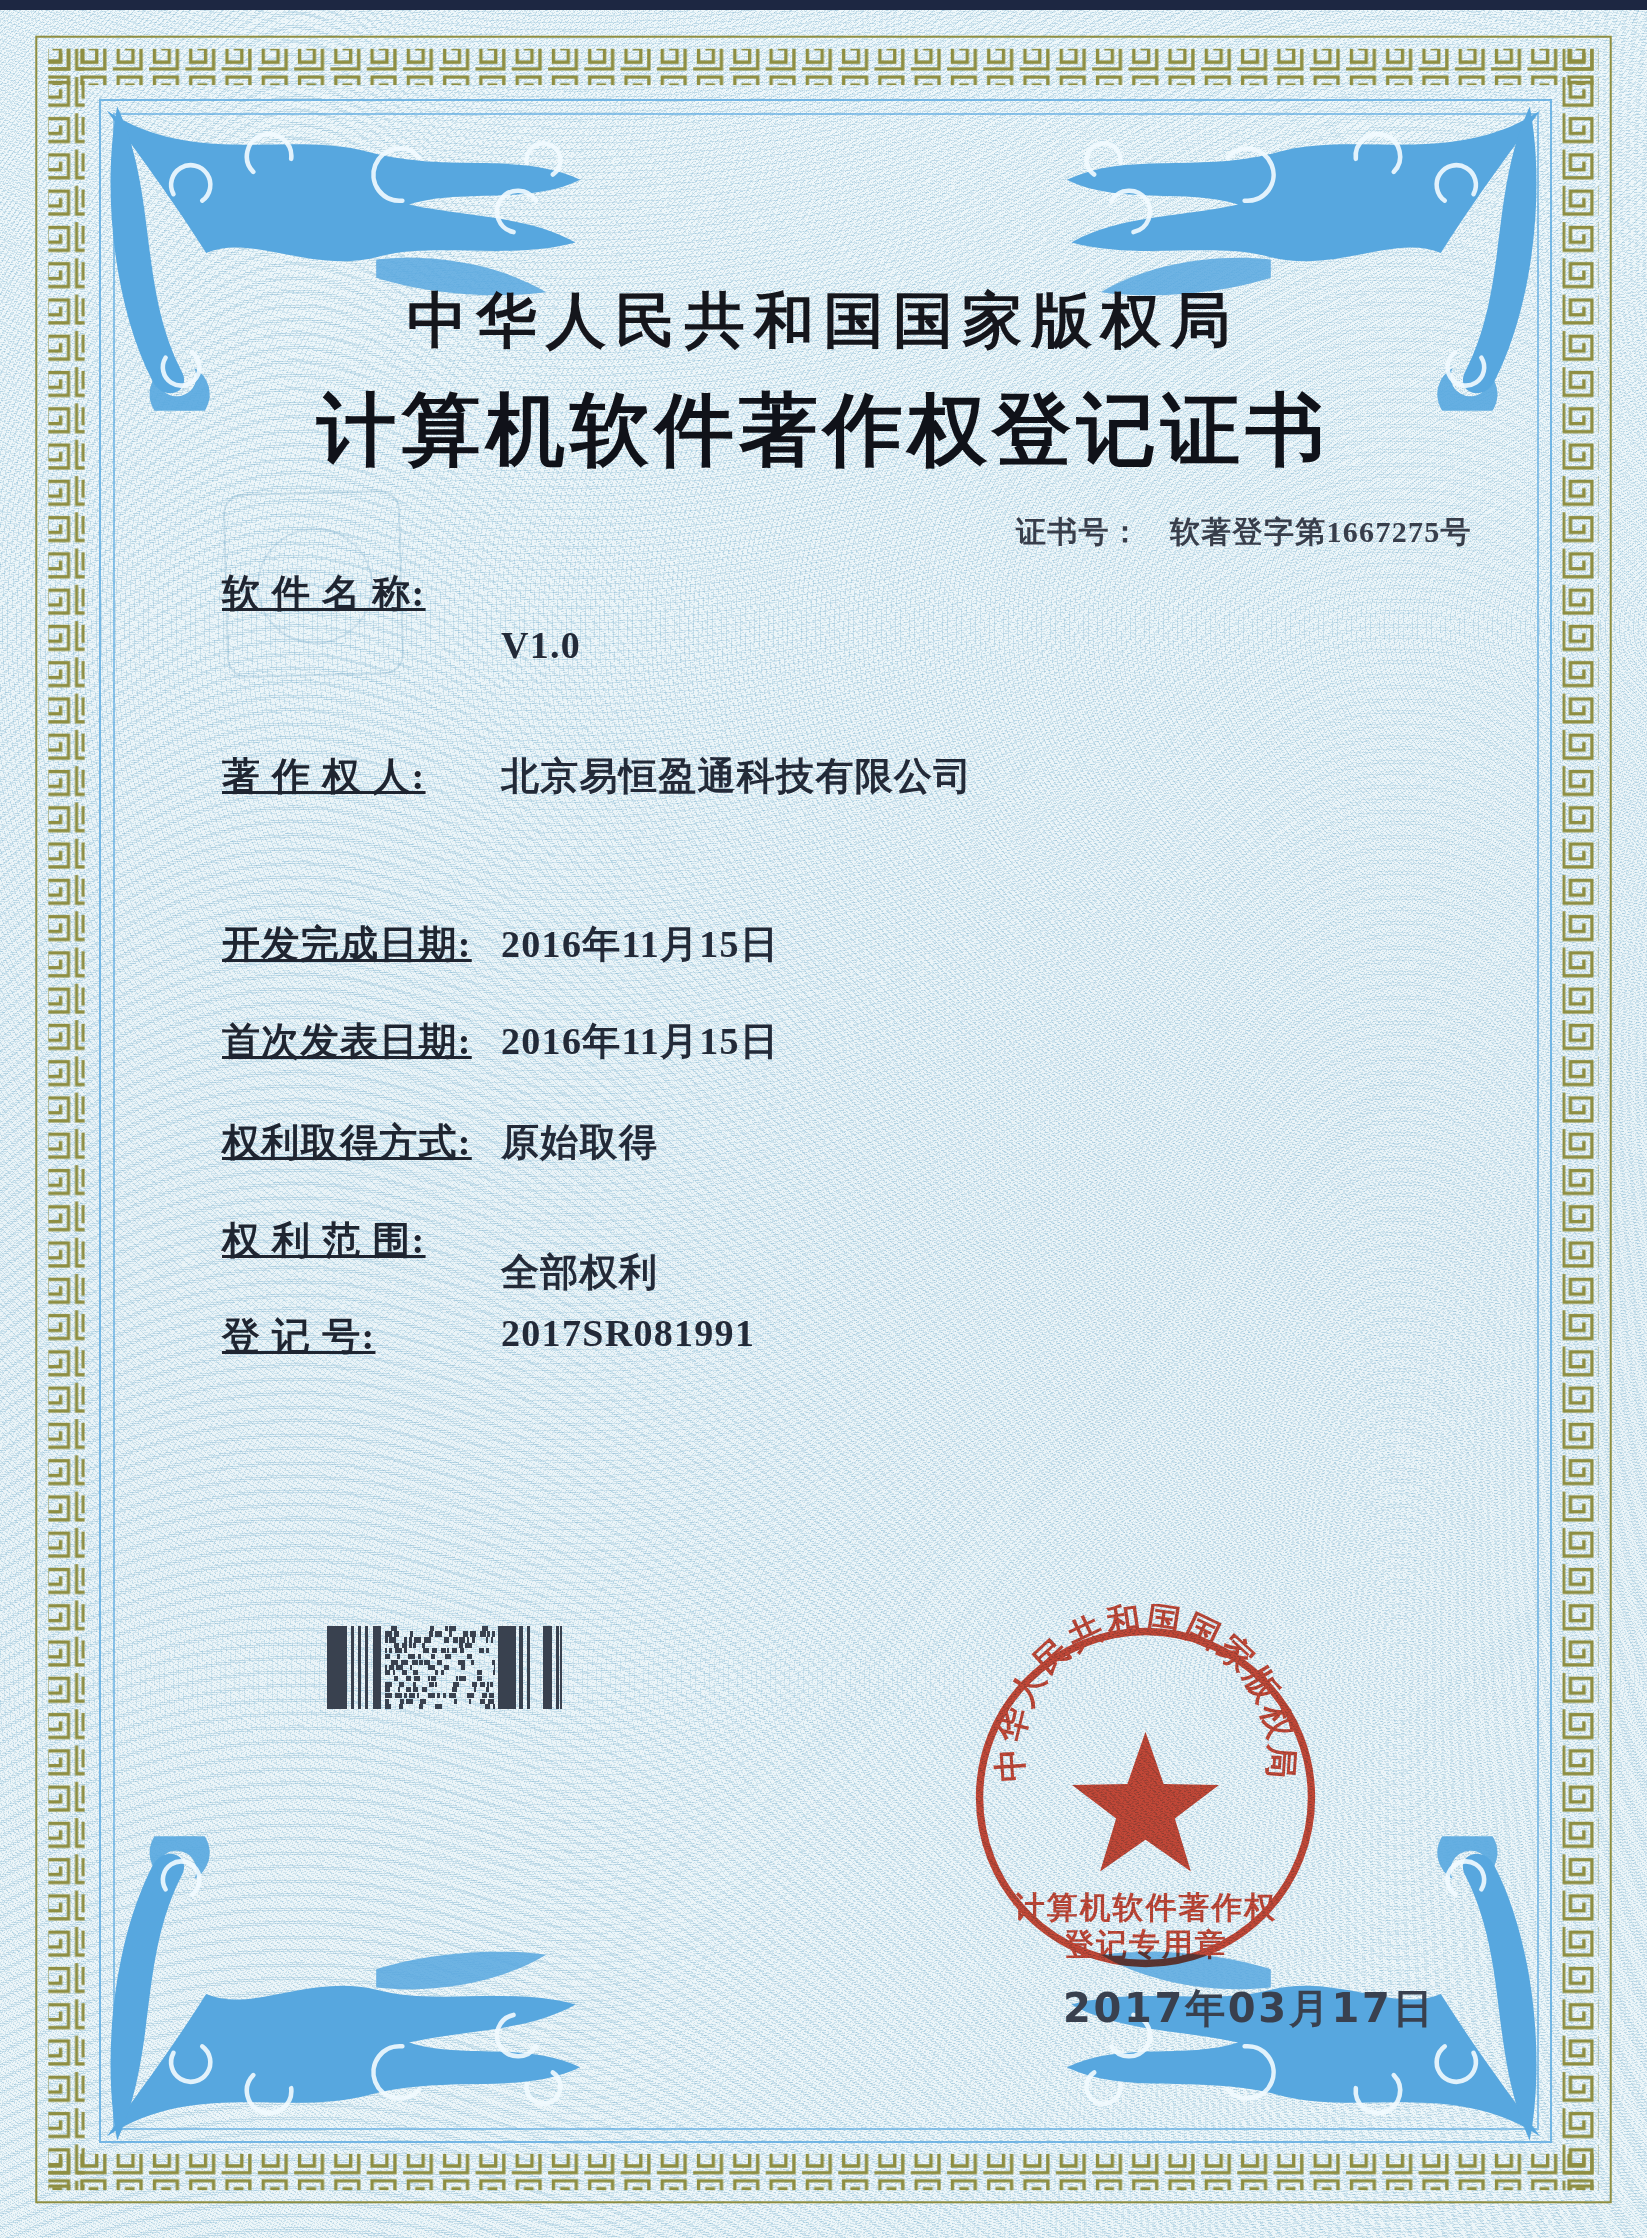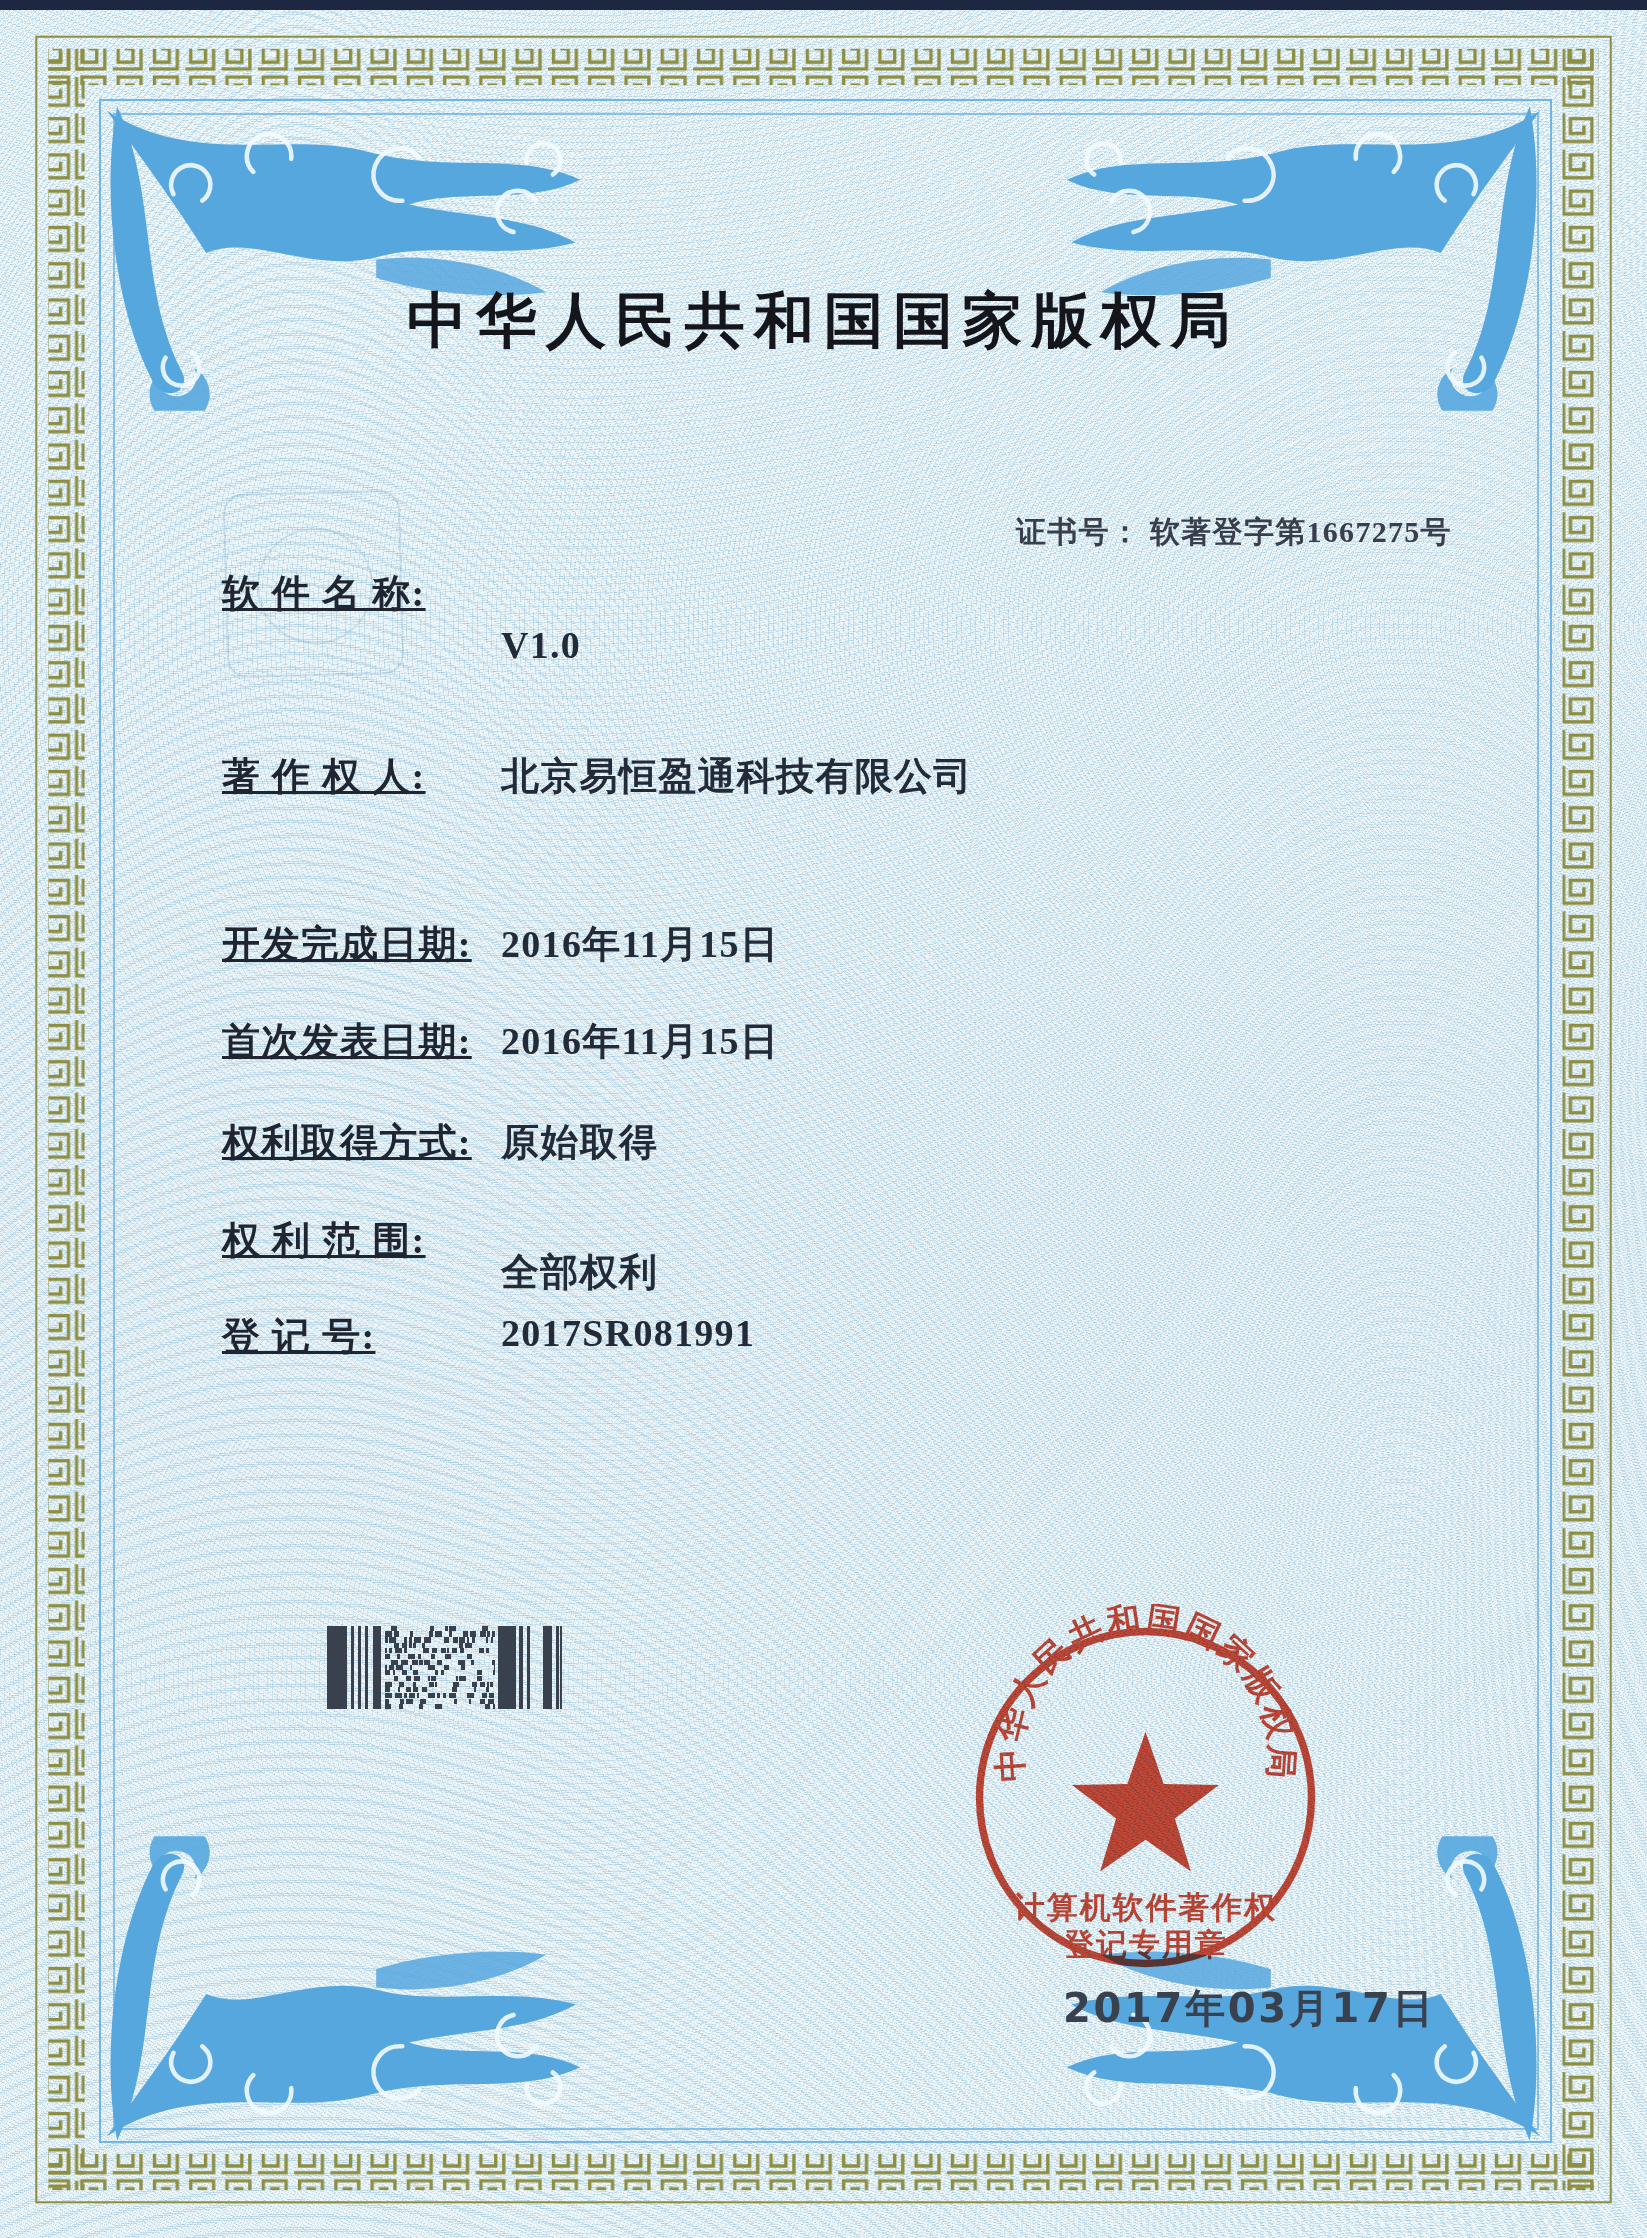--- a/index.html
+++ b/index.html
@@ -98,24 +98,25 @@
   <svg class="abs corner bl" viewBox="0 0 740 470" width="497" height="316">
       <use href="#cscroll"></use>
     </svg>
   <svg class="abs corner br" viewBox="0 0 740 470" width="497" height="316">
       <use href="#cscroll"></use>
     </svg>
 
   <div class="abs emboss"></div>
 
   <div class="abs authority">中华人民共和国国家版权局</div>
+  <div class="abs cert-title">计算机软件著作权登记证书</div>
 
   <div class="abs certno">
     <span>证书号：</span>
-    <span style="">软著登字第1667275号</span>
+    <span style="margin-left:20px">软著登字第1667275号</span>
   </div>
 
   <div class="flabel" style="top:568px">软 件 名 称:</div>
   <div class="fvalue" style="top:623px">V1.0</div>
 
   <div class="flabel" style="top:751px">著 作 权 人:</div>
   <div class="fvalue" style="top:751px">北京易恒盈通科技有限公司</div>
 
   <div class="flabel" style="top:919px">开发完成日期:</div>
   <div class="fvalue" style="top:919px">2016年11月15日</div>

